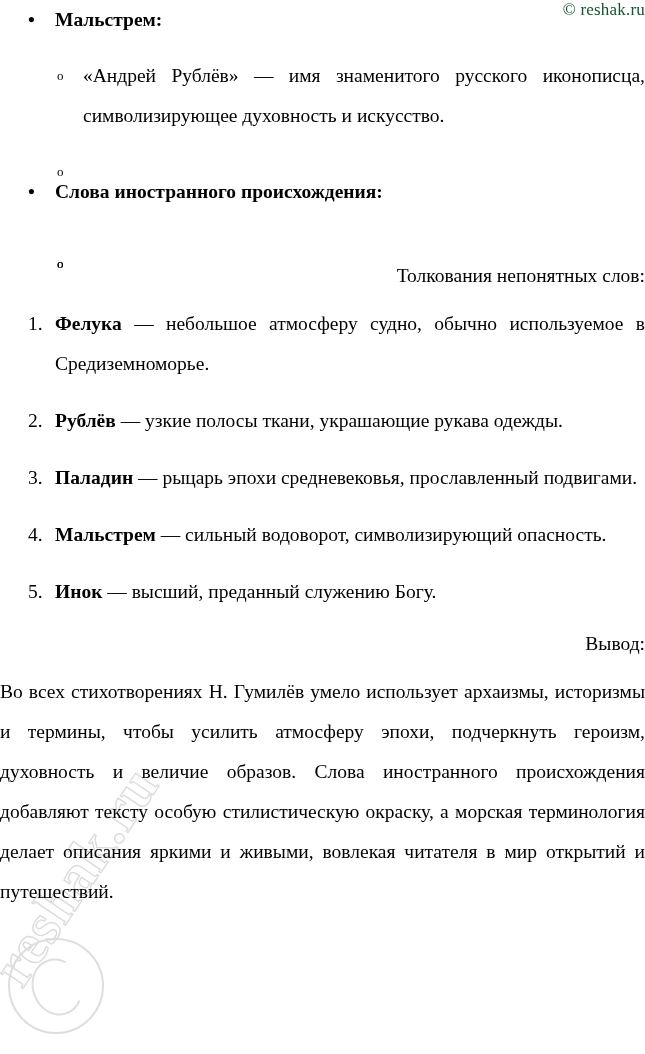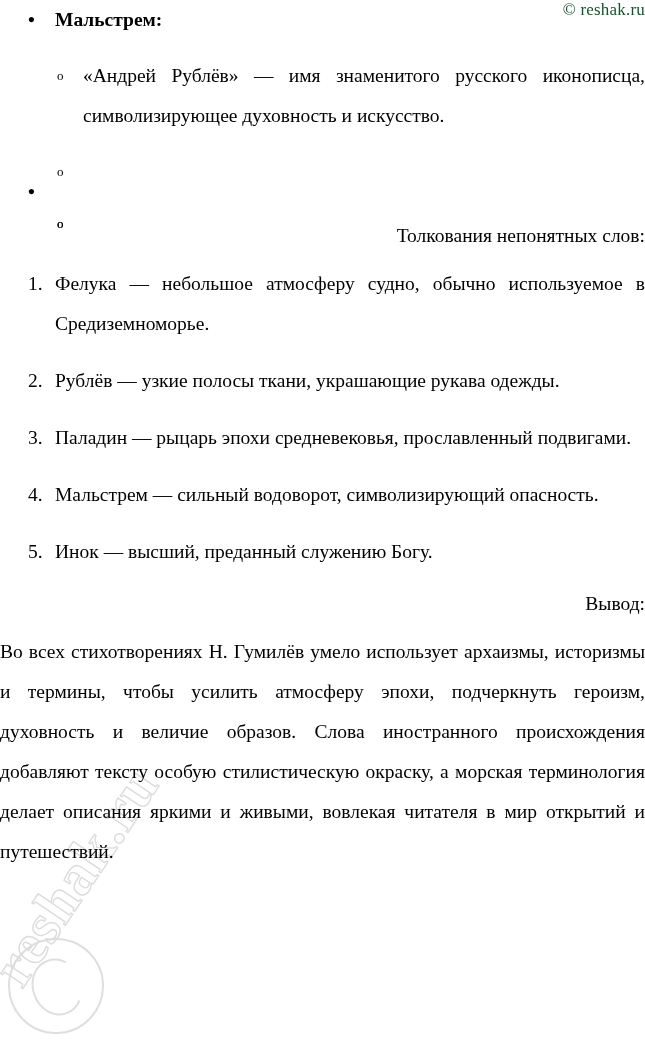--- a/index.html
+++ b/index.html
@@ -163,21 +163,21 @@
     text-justify: inter-word;
   }
   .num-item > .marker {
     position: absolute;
     left: 28px;
     top: 0;
     font-size: 19.5px;
     line-height: 40px;
   }
   .term {
-    font-weight: normal;
+    font-weight: bold;
   }
 
   .spacer-12 { height: 12px; }
   .spacer-16 { height: 16px; }
   .spacer-20 { height: 20px; }
   .spacer-8  { height: 8px;  }
 </style>
 </head>
 <body>
 
@@ -209,20 +209,21 @@
       <li class="sub-item" style="margin-top:16px;">
         <span class="marker">o</span>
       </li>
     </ul>
 
     <div class="spacer-20"></div>
 
     <ul class="bullet-list">
       <li class="bullet-item">
         <span class="marker">•</span>
+        <span>Слова иностранного происхождения:</span>
       </li>
     </ul>
 
     <div class="spacer-16"></div>
 
     <ul class="sub-list">
       <li class="sub-item">
         <span class="marker">o</span>
       </li>
       <li class="sub-item" style="margin-top:16px;">

